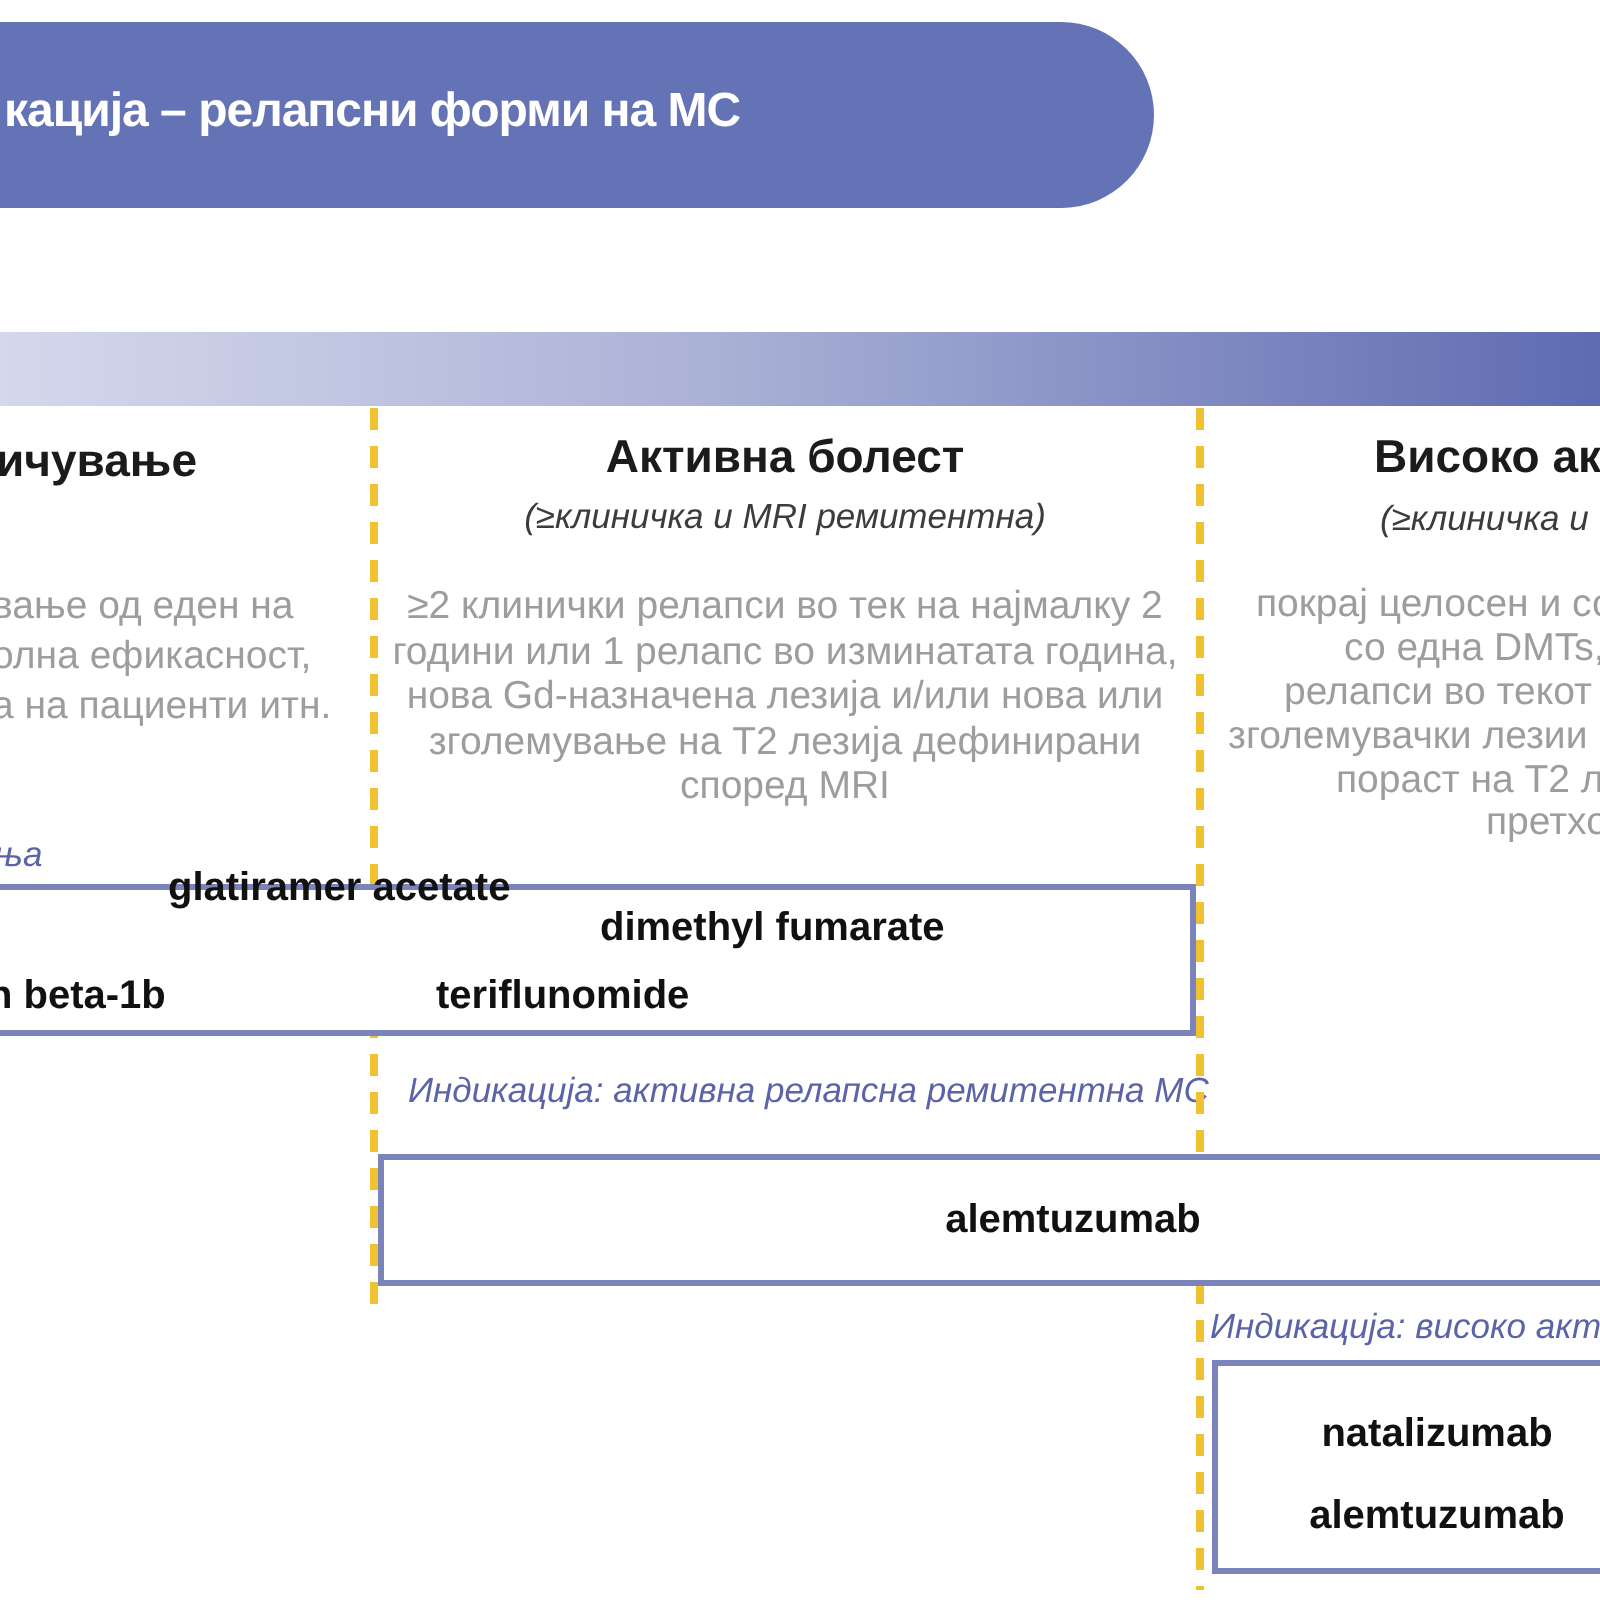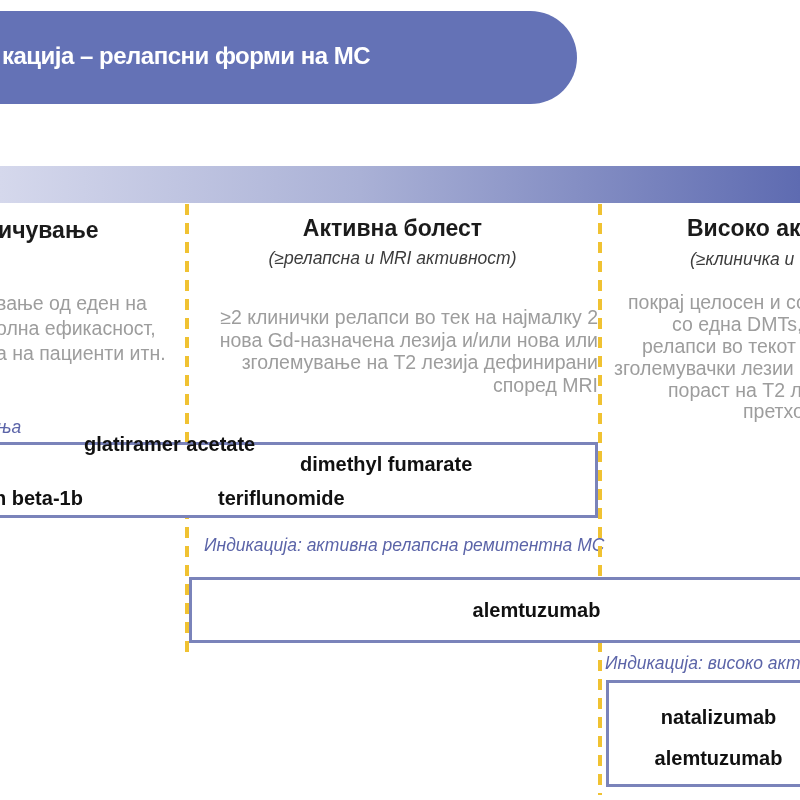--- a/index.html
+++ b/index.html
@@ -69,24 +69,25 @@
 <span class="abs col-header nowrap" style="left:-2px;top:219px;">ичување</span>
 <span class="abs criteria criteria-line" style="left:-4px;top:292px;">вање од еден на</span>
 <span class="abs criteria criteria-line" style="left:-4px;top:317px;">олна ефикасност,</span>
 <span class="abs criteria criteria-line" style="left:-4px;top:342px;">а на пациенти итн.</span>
 <span class="abs indication" style="left:-3px;top:419px;">ња</span>
 
 <div class="abs mid-col" style="top:217px;">
   <span class="col-header">Активна болест</span>
 </div>
 <div class="abs mid-col" style="top:250px;">
-  <span class="col-subtitle">(≥релапсна и MRI активност)</span>
+  <span class="col-subtitle">(≥клиничка и MRI ремитентна)</span>
 </div>
-<div class="abs mid-col criteria" style="top:306px;text-align:right;">
+<div class="abs mid-col criteria" style="top:292px;">
   <div class="criteria-line">≥2 клинички релапси во тек на најмалку 2</div>
+  <div class="criteria-line">години или 1 релапс во изминатата година,</div>
   <div class="criteria-line">нова Gd-назначена лезија и/или нова или</div>
   <div class="criteria-line">зголемување на Т2 лезија дефинирани</div>
   <div class="criteria-line">според MRI</div>
 </div>
 
 <span class="abs col-header nowrap" style="left:687px;top:217px;">Високо акт</span>
 <span class="abs col-subtitle nowrap" style="left:690px;top:251px;">(≥клиничка и</span>
 <span class="abs criteria criteria-line" style="left:628px;top:291px;">покрај целосен и соо</span>
 <span class="abs criteria criteria-line" style="left:672px;top:313px;">со една DMTs, ил</span>
 <span class="abs criteria criteria-line" style="left:642px;top:335px;">релапси во текот на</span>

